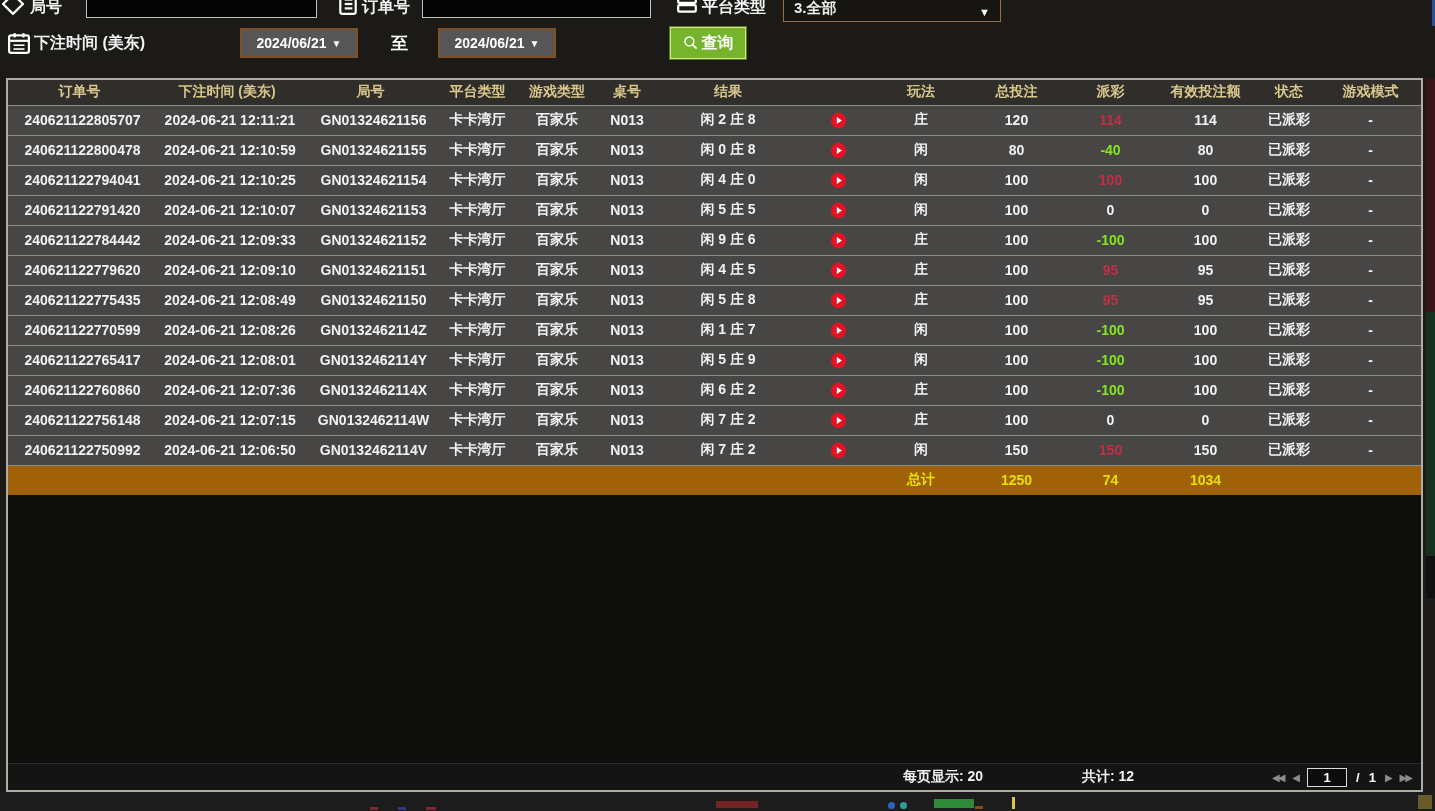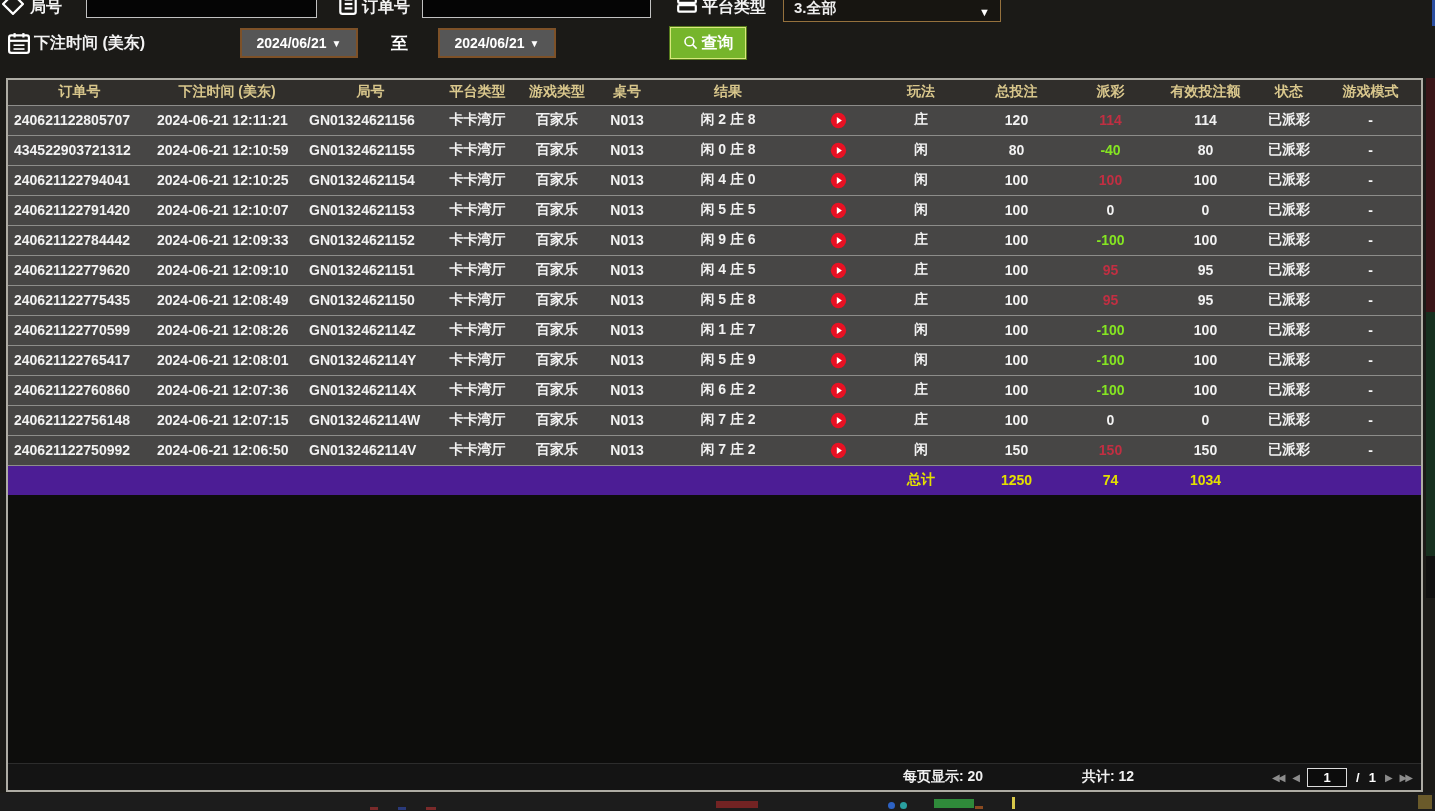--- a/index.html
+++ b/index.html
@@ -54,31 +54,31 @@
   table.bets { border-collapse:collapse; table-layout:fixed; width:1413px; }
   table.bets th {
     background:#302e2b; color:var(--header-text); font-size:14px; font-weight:bold;
     height:25px; text-align:center; white-space:nowrap; overflow:hidden;
   }
   table.bets td {
     height:30px; background:#474645; color:#f2f2f2; font-size:14px;
     text-align:center; white-space:nowrap; overflow:hidden;
     border-top:1px solid #8d8d8a;
   }
-  table.bets td.al { text-align:left; padding-left:6px; }
+  table.bets td.al { text-align:center; padding-left:6px; }
   td.payout.pos { color:var(--payout-win-red); }
   td.payout.neg { color:var(--payout-loss-green); }
   td.payout.zero { color:#f2f2f2; }
   td.status { color:var(--status-green); }
   td.mode { color:#b5b5b5; }
   .play-wrap { display:inline-flex; width:17px; height:17px; vertical-align:middle; cursor:pointer; }
   .play-wrap svg { width:17px; height:17px; display:block; }
   tr.subtotal-row td.g { background:var(--subtotal-bg); color:var(--totals-yellow); }
   tr.subtotal-row td.d { background:#3e3e3d; }
-  tr.total-row td { background:#4c1d95; color:var(--totals-yellow); }
+  tr.total-row td { background:#a16207; color:var(--totals-yellow); }
   tr.total-row td.e { color:transparent; }
   .filler { flex:1; background:#0d0d0c; }
 
   
   .tfooter {
     position:relative; height:27px; background:#141414; border-top:1px solid #2c2c2c;
     color:#f0f0f0; font-size:14px;
   }
   .f-abs { position:absolute; top:0; height:100%; display:flex; align-items:center; justify-content:center; }
   .f-pagesize { left:780px; width:310px; }
@@ -222,21 +222,21 @@
           </span>
         </td>
         <td>庄</td>
         <td>120</td>
         <td class="payout pos">114</td>
         <td>114</td>
         <td class="status">已派彩</td>
         <td class="mode">-</td>
       </tr>
           <tr>
-        <td class="al">434522903721312</td>
+        <td class="al">240621122800478</td>
         <td class="al">2024-06-21 12:10:59</td>
         <td class="al">GN01324621155</td>
         <td>卡卡湾厅</td>
         <td>百家乐</td>
         <td>N013</td>
         <td>闲 0 庄 8</td>
         <td>
           <span class="play-wrap">
             <svg viewBox="0 0 20 20">
                   <circle cx="10" cy="10" r="9" fill="#e81123"></circle>

